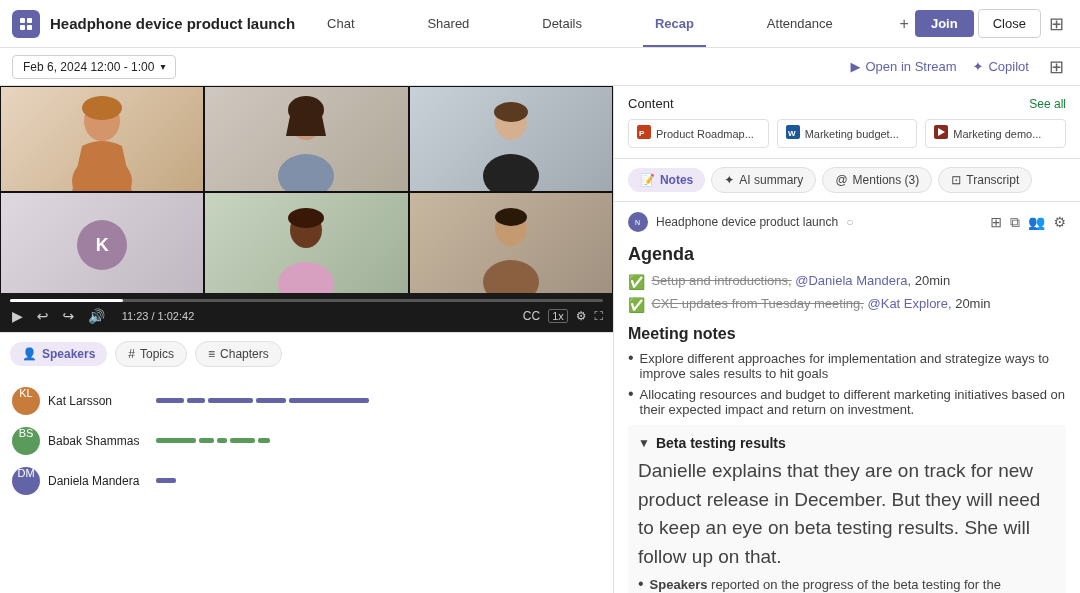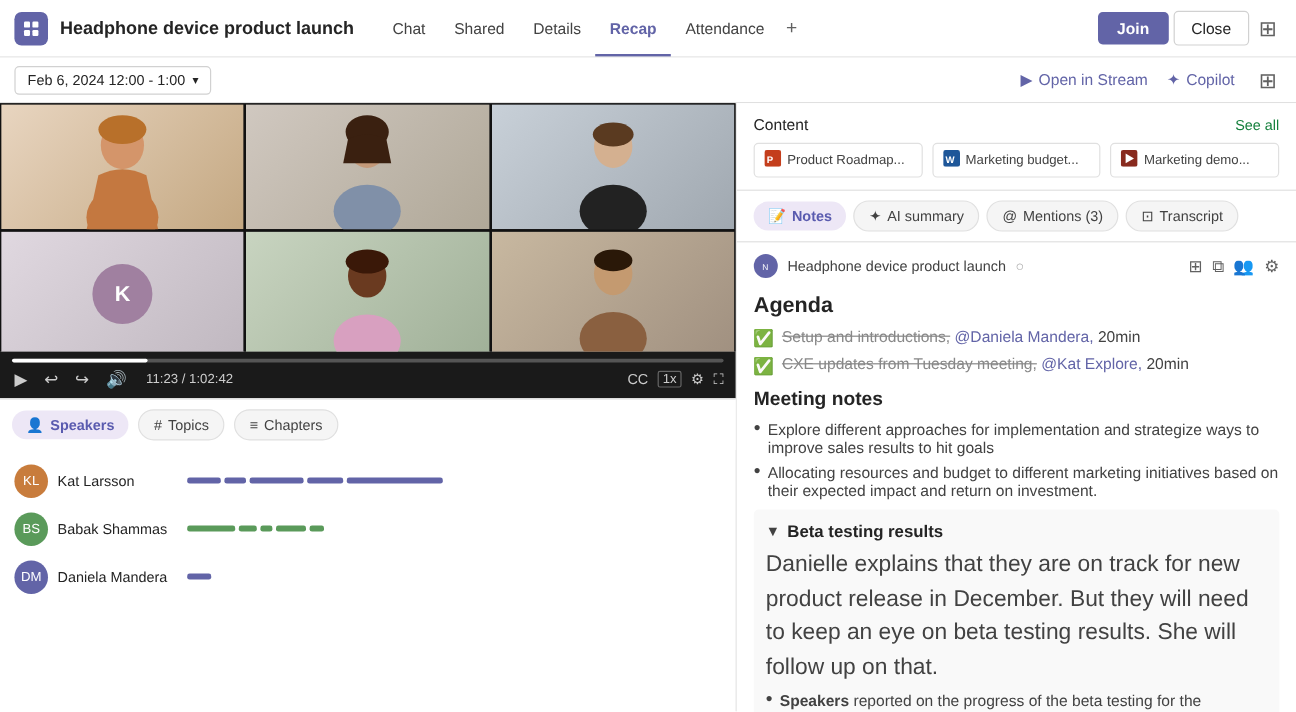--- a/index.html
+++ b/index.html
@@ -13,21 +13,21 @@
     }
     .header-app-icon {
       width: 28px; height: 28px; background: #6264a7;
       border-radius: 6px; display: flex; align-items: center; justify-content: center;
       margin-right: 10px; flex-shrink: 0;
     }
     .header-app-icon svg { fill: #fff; }
     .header-title {
       font-size: 15px; font-weight: 600; margin-right: 20px; white-space: nowrap;
     }
-    .header-tabs { display: flex; align-items: center; gap: 0; flex: 1; }
+    .header-tabs { display: flex; align-items: center; gap: 0; flex: 1; justify-content: space-between; }
     .header-tab {
       padding: 14px 12px; font-size: 13px; cursor: pointer; color: #424242;
       border-bottom: 2px solid transparent; position: relative; top: 1px;
       white-space: nowrap;
     }
     .header-tab.active { color: #6264a7; border-bottom: 2px solid #6264a7; font-weight: 600; }
     .header-add { padding: 14px 6px; font-size: 16px; color: #616161; cursor: pointer; }
     .header-actions { display: flex; align-items: center; gap: 4px; margin-left: auto; }
     .btn-join {
       background: #6264a7; color: #fff; border: none; border-radius: 4px;
@@ -122,21 +122,21 @@
     }
 
     
     .speaker-list { padding: 6px 0; flex: 1; overflow-y: auto; }
     .speaker-item {
       display: flex; align-items: center; padding: 6px 12px; gap: 8px;
     }
     .speaker-avatar {
       width: 28px; height: 28px; border-radius: 50%; overflow: hidden;
       flex-shrink: 0; background: #6264a7;
-      display: flex; align-items: center; justify-content: center; color: #fff; font-size: 11px;
+      display: flex; justify-content: center; color: #fff; font-size: 11px;
     }
     .speaker-name { font-size: 12px; flex: 0 0 100px; }
     .speaker-bars { display: flex; align-items: center; gap: 3px; flex: 1; }
     .bar-seg { height: 5px; border-radius: 2px; }
 
     
     .right-panel { flex: 1; display: flex; flex-direction: column; background: #fff; }
 
     
     .content-section { padding: 10px 14px; border-bottom: 1px solid #e0e0e0; }

